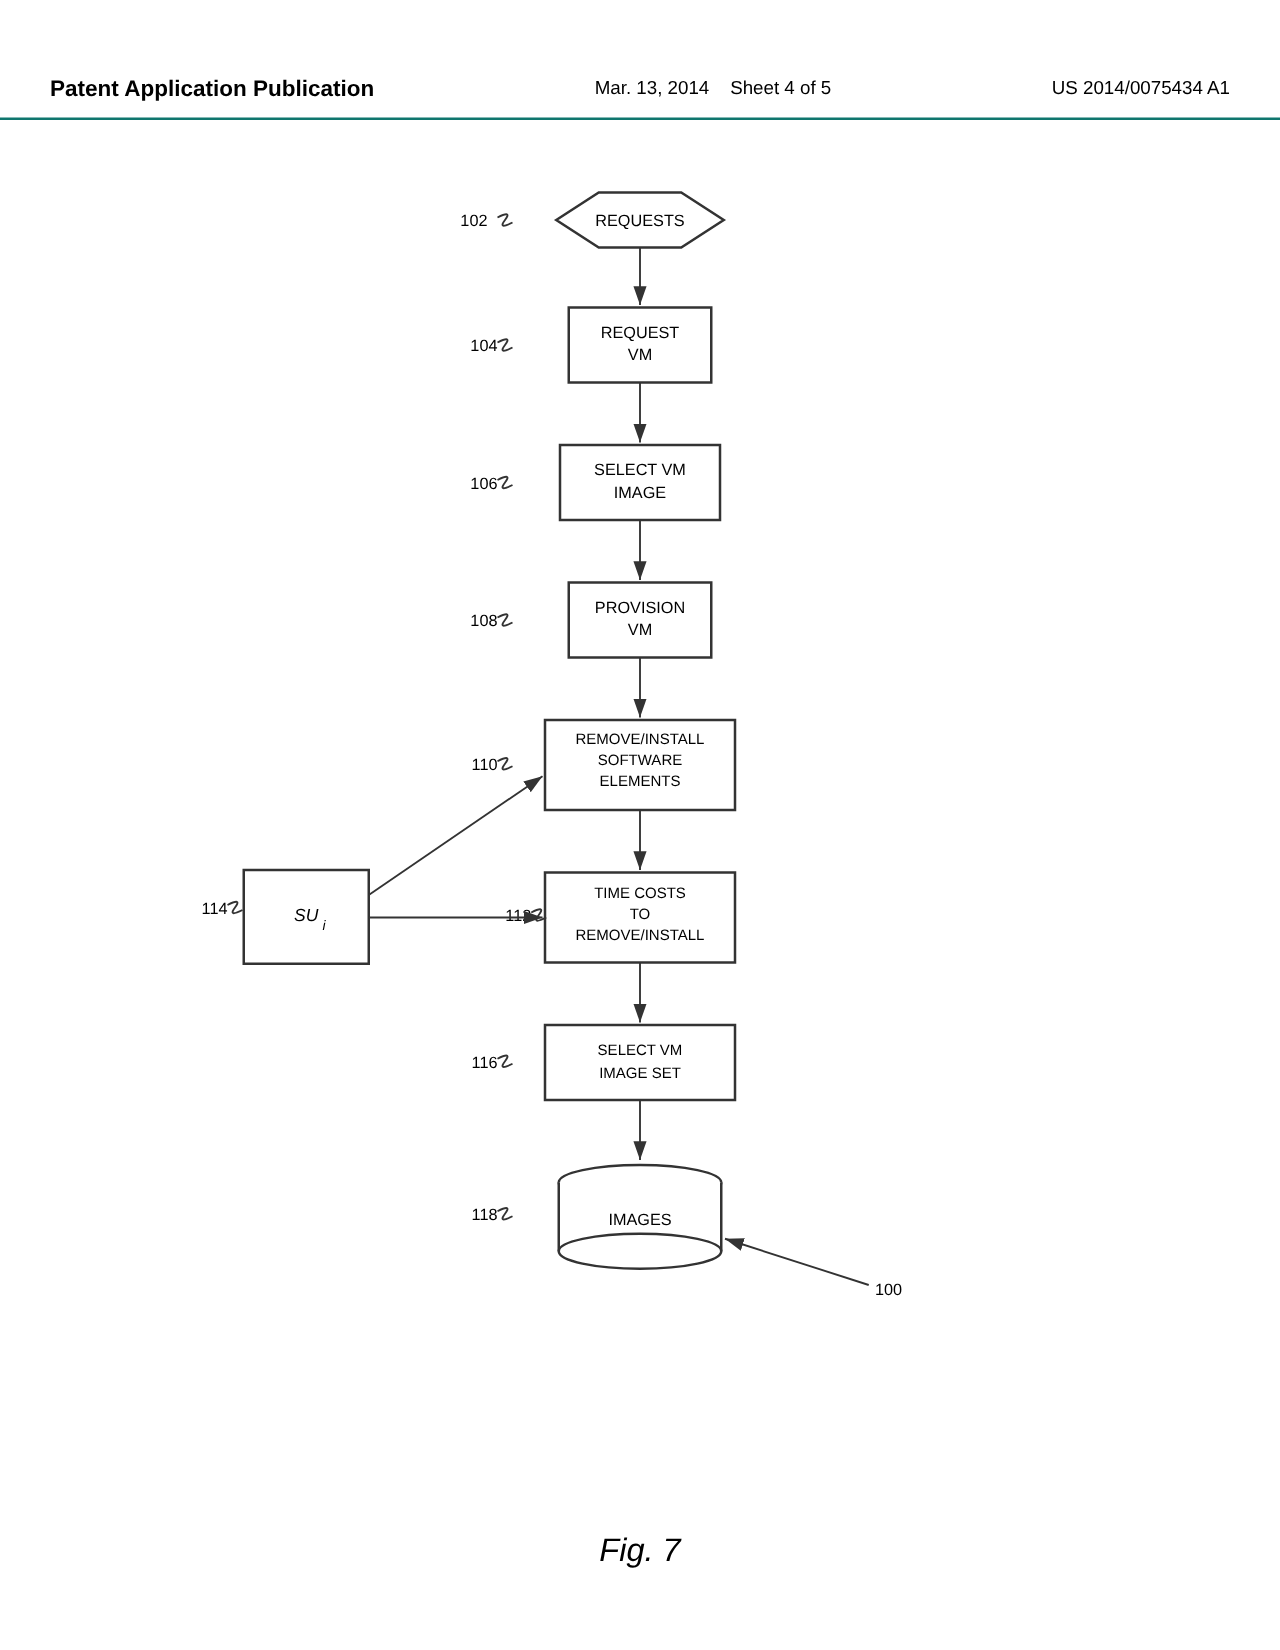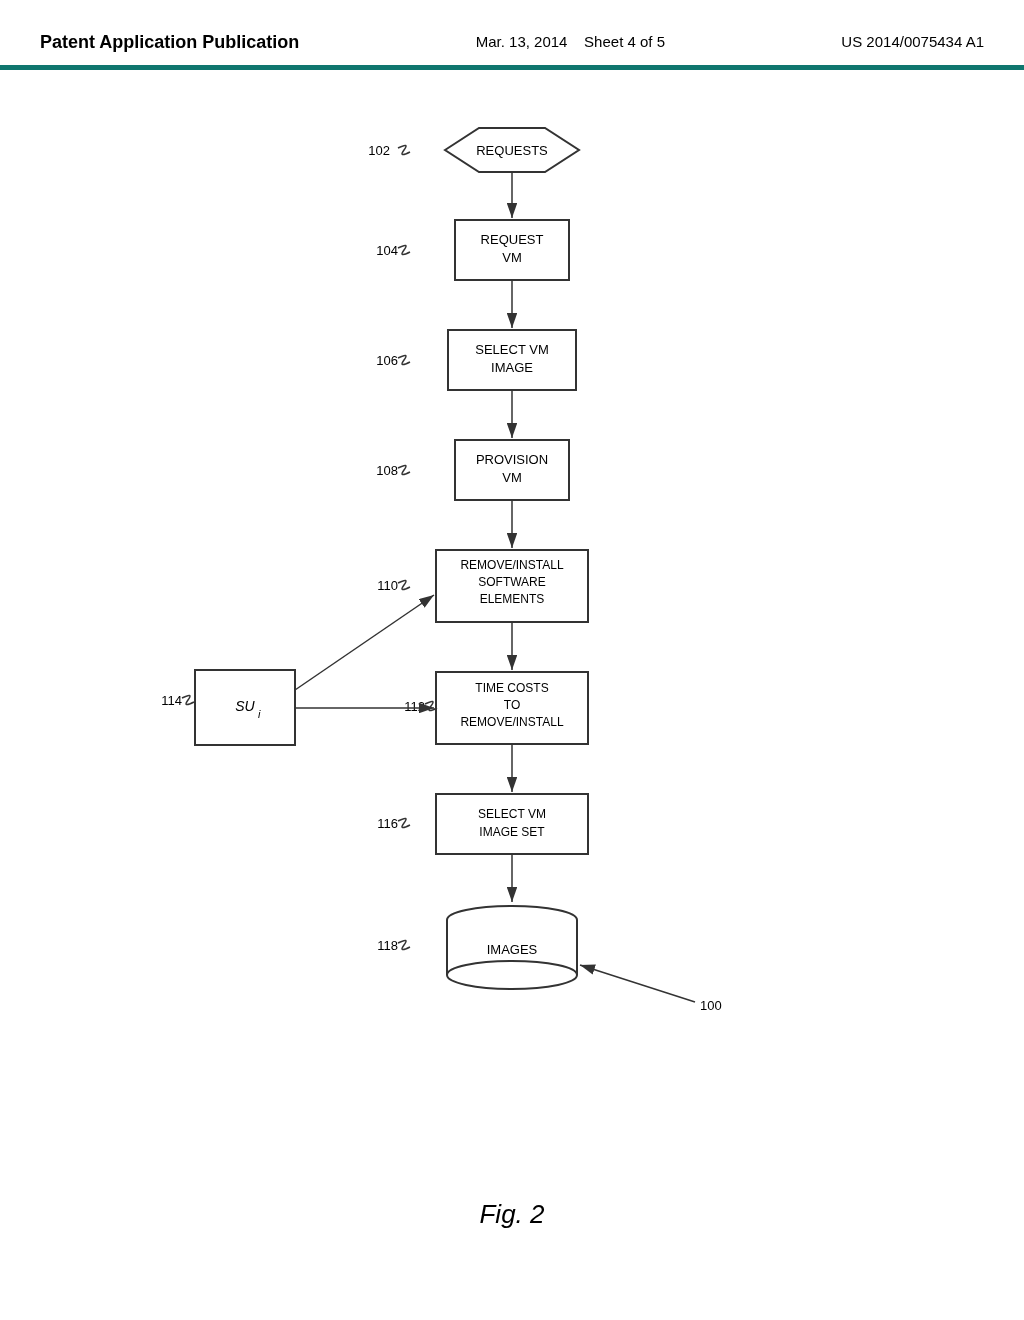--- a/index.html
+++ b/index.html
@@ -10,22 +10,23 @@
       height: 1320px;
       overflow: hidden;
       position: relative;
     }
 
     
     .header {
       display: flex;
       justify-content: space-between;
       align-items: flex-start;
-      padding: 30px 40px 10px 40px;
-      border-bottom: 5px solid #0f766e;
+      padding: 16px 40px 10px 40px;
+      border-bottom: 2px solid #0f766e;
+      margin-top: 43px;
     }
     .header-left {
       font-size: 18px;
       font-weight: bold;
       line-height: 1.4;
     }
     .header-center {
       font-size: 15px;
       text-align: right;
       line-height: 1.6;
@@ -161,14 +162,14 @@
     <ellipse cx="512" cy="905" rx="65" ry="14" fill="white" stroke="#333" stroke-width="2"></ellipse>
     <text x="512" y="884" text-anchor="middle" font-size="13" font-family="Arial">IMAGES</text>
     <text x="398" y="880" text-anchor="end" font-size="13" font-family="Arial">118</text>
     <path d="M398,873 Q410,867 404,875 Q398,883 410,877" fill="none" stroke="#333" stroke-width="1.5"></path>
 
     <text x="700" y="940" text-anchor="start" font-size="13" font-family="Arial">100</text>
 
     <line x1="695" y1="932" x2="580" y2="895" stroke="#333" stroke-width="1.5" marker-end="url(#arrowhead)"></line>
   </svg>
 
-  <div class="fig-label">Fig. 2</div>
+  <div class="fig-label">Fig. 7</div>
 </div>
 
 </body></html>

